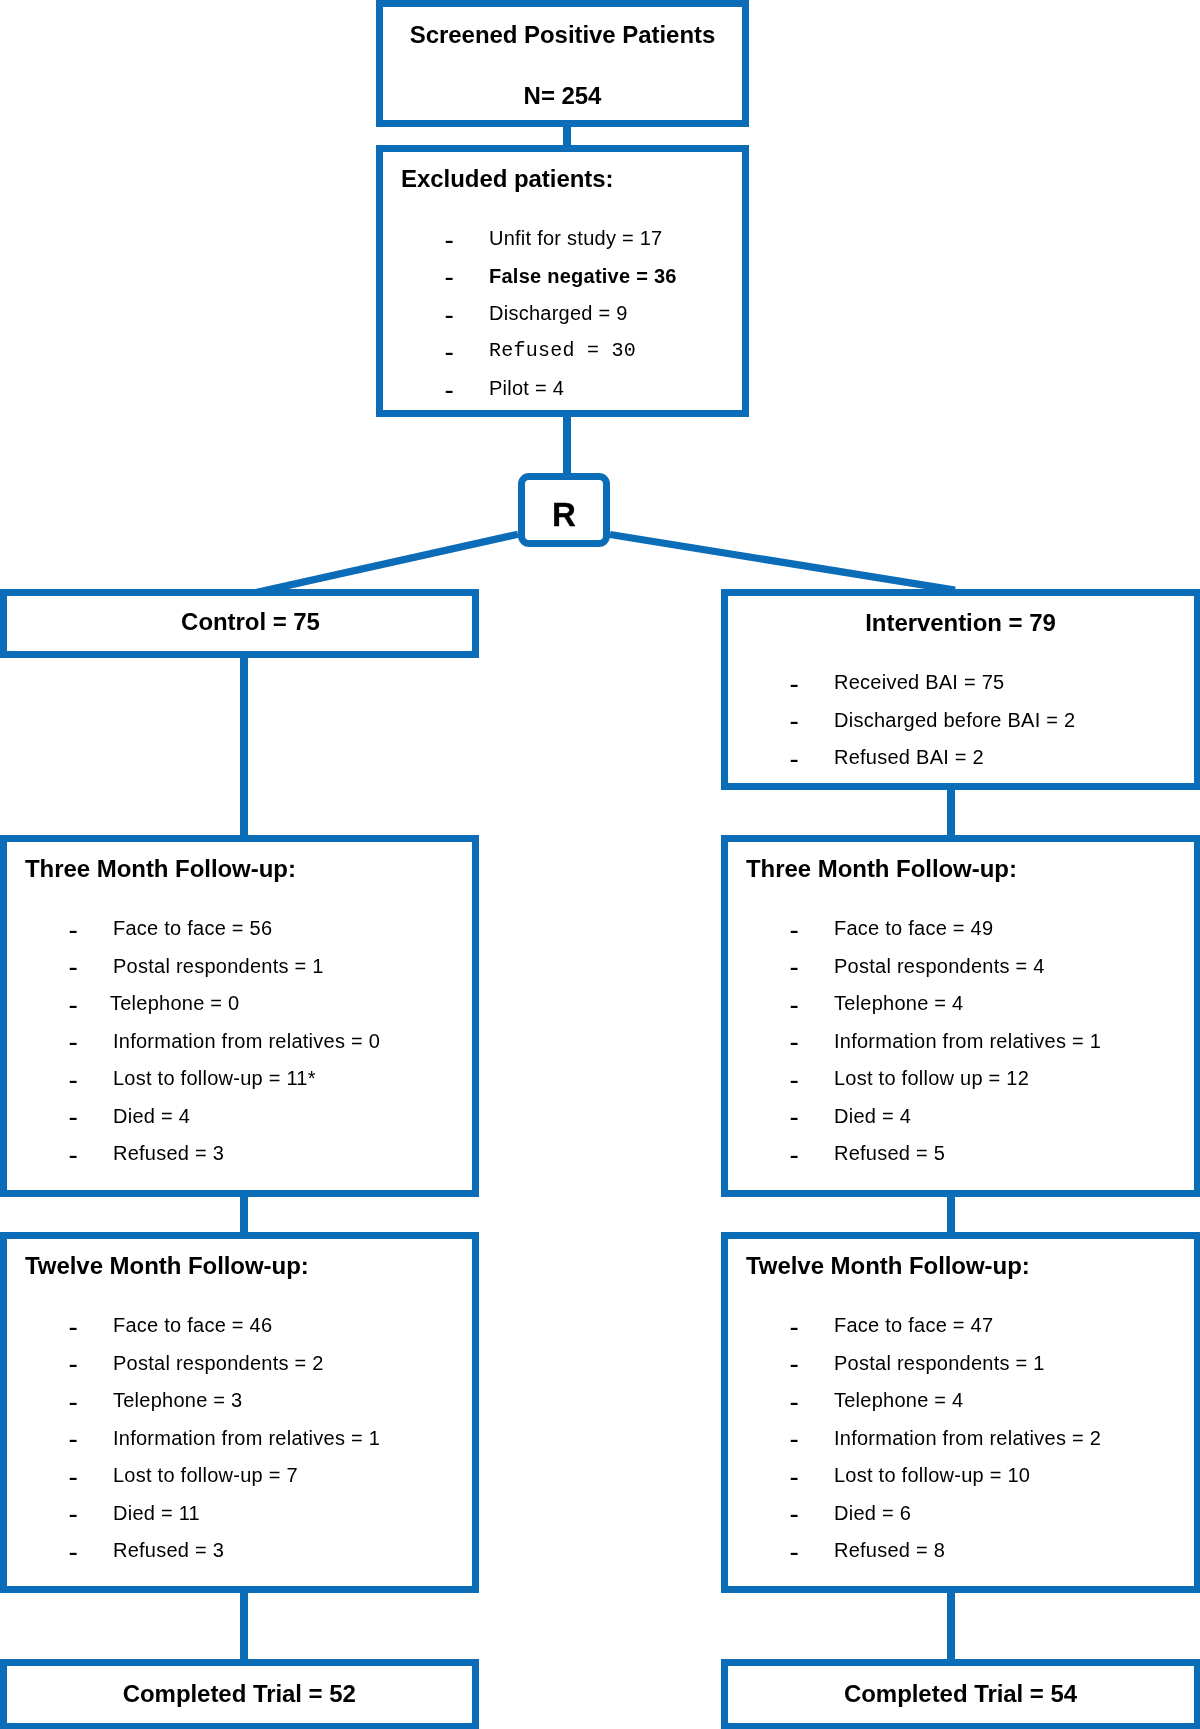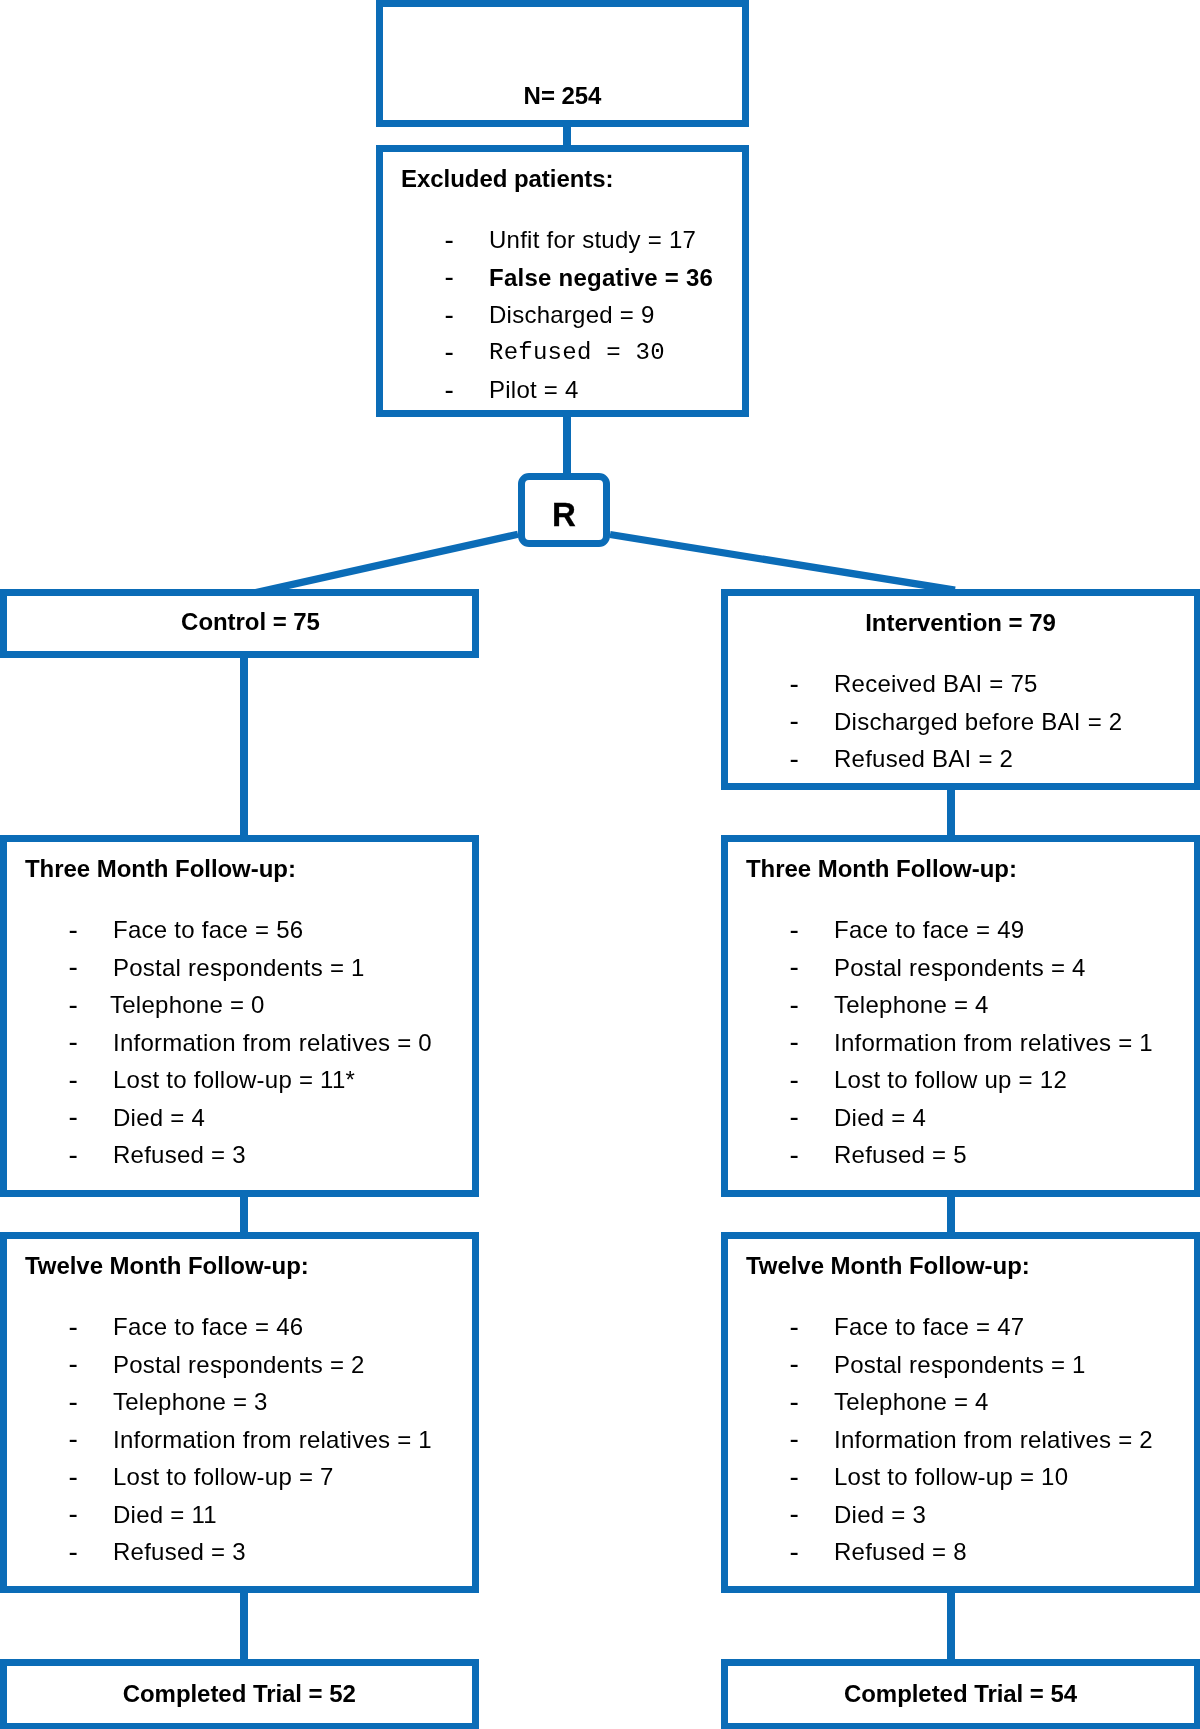--- a/index.html
+++ b/index.html
@@ -7,21 +7,21 @@
   body{width:1200px;height:1729px;position:relative;overflow:hidden;
        font-family:"Liberation Sans",sans-serif;color:#000000;}
   #stage{position:absolute;left:0;top:0;width:1200px;height:1729px;background:#ffffff;
          overflow:hidden;}
   .box{position:absolute;box-sizing:border-box;border:7.7px solid #0b6cb7;background:#ffffff;}
   .conn{position:absolute;background:#0b6cb7;}
   .hdr{position:absolute;font-weight:bold;font-size:24px;letter-spacing:-0.05px;
        white-space:nowrap;line-height:1;}
   .ctr{position:absolute;text-align:center;font-weight:bold;font-size:24px;
        letter-spacing:-0.05px;line-height:1;white-space:nowrap;}
-  .li{position:absolute;font-size:24px;letter-spacing:0.25px;white-space:nowrap;line-height:1;}
+  .li{position:absolute;font-size:20px;letter-spacing:0.25px;white-space:nowrap;line-height:1;}
   .dash{position:absolute;font-size:28px;line-height:1;white-space:pre;}
   svg.lines{position:absolute;left:0;top:0;width:1200px;height:1729px;overflow:visible;}
 </style>
 </head>
 <body>
 
 <div id="stage">
 
   <div class="conn" style="left:563px;top:119px;width:8px;height:32px;"></div>
   <div class="conn" style="left:563px;top:410px;width:8px;height:70px;"></div>
@@ -31,20 +31,21 @@
   <div class="conn" style="left:947px;top:1190px;width:8px;height:48px;"></div>
   <div class="conn" style="left:240px;top:1586px;width:8px;height:79px;"></div>
   <div class="conn" style="left:947px;top:1586px;width:8px;height:79px;"></div>
 
   <svg class="lines" viewBox="0 0 1200 1729">
     <path d="M 518 534.2 L 240 596.2" stroke="#0b6cb7" stroke-width="7.3" fill="none" stroke-linecap="butt"></path>
     <path d="M 610 534.5 L 955 590.2" stroke="#0b6cb7" stroke-width="7.3" fill="none" stroke-linecap="butt"></path>
   </svg>
 
   <div class="box" style="left:376px;top:-0.5px;width:373px;height:127px;"></div>
+  <div class="ctr" style="left:376px;top:23px;width:373px;">Screened Positive Patients</div>
   <div class="ctr" style="left:376px;top:84px;width:373px;">N= 254</div>
   <div class="box" style="left:376px;top:145px;width:373px;height:272px;"></div>
   <div class="hdr" style="left:401px;top:167px;">Excluded patients:</div>
   <div class="dash" style="left:444.5px;top:226.4px;">-</div>
   <div class="li" style="left:489px;top:228px;">Unfit for study = 17</div>
   <div class="dash" style="left:444.5px;top:263.4px;">-</div>
   <div class="li" style="left:489px;top:265.5px;font-weight:bold;">False negative = 36</div>
   <div class="dash" style="left:444.5px;top:301.4px;">-</div>
   <div class="li" style="left:489px;top:303px;">Discharged = 9</div>
   <div class="dash" style="left:444.5px;top:338.4px;">-</div>
@@ -117,20 +118,20 @@
   <div class="li" style="left:834px;top:1315px;">Face to face = 47</div>
   <div class="dash" style="left:789.5px;top:1350.4px;">-</div>
   <div class="li" style="left:834px;top:1352.5px;">Postal respondents = 1</div>
   <div class="dash" style="left:789.5px;top:1388.4px;">-</div>
   <div class="li" style="left:834px;top:1390px;">Telephone = 4</div>
   <div class="dash" style="left:789.5px;top:1425.4px;">-</div>
   <div class="li" style="left:834px;top:1427.5px;">Information from relatives = 2</div>
   <div class="dash" style="left:789.5px;top:1463.4px;">-</div>
   <div class="li" style="left:834px;top:1465px;">Lost to follow-up = 10</div>
   <div class="dash" style="left:789.5px;top:1500.4px;">-</div>
-  <div class="li" style="left:834px;top:1502.5px;">Died = 3</div>
+  <div class="li" style="left:834px;top:1502.5px;">Died = 6</div>
   <div class="dash" style="left:789.5px;top:1538.4px;">-</div>
   <div class="li" style="left:834px;top:1540px;">Refused = 8</div>
   <div class="box" style="left:-0.5px;top:1659px;width:479.5px;height:71px;"></div>
   <div class="ctr" style="left:-0.5px;top:1682px;width:479.5px;">Completed Trial = 52</div>
   <div class="box" style="left:720.5px;top:1659px;width:480px;height:71px;"></div>
   <div class="ctr" style="left:720.5px;top:1682px;width:480px;">Completed Trial = 54</div>
 </div>
 
 </body></html>

